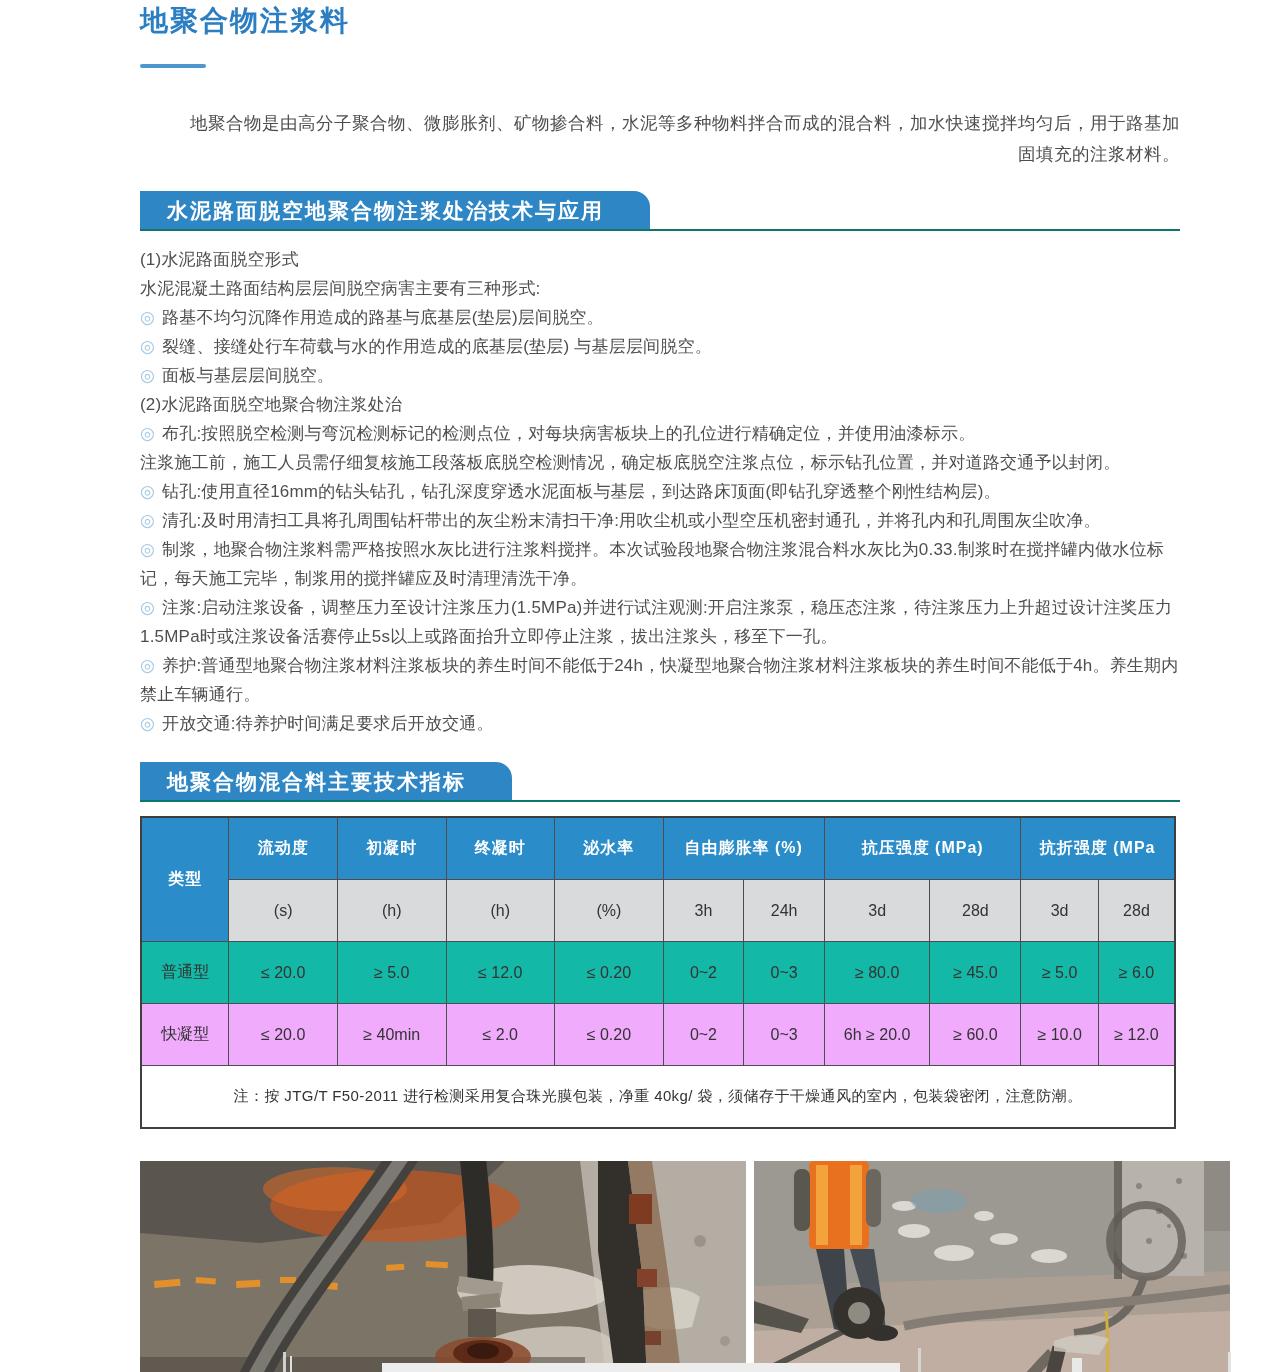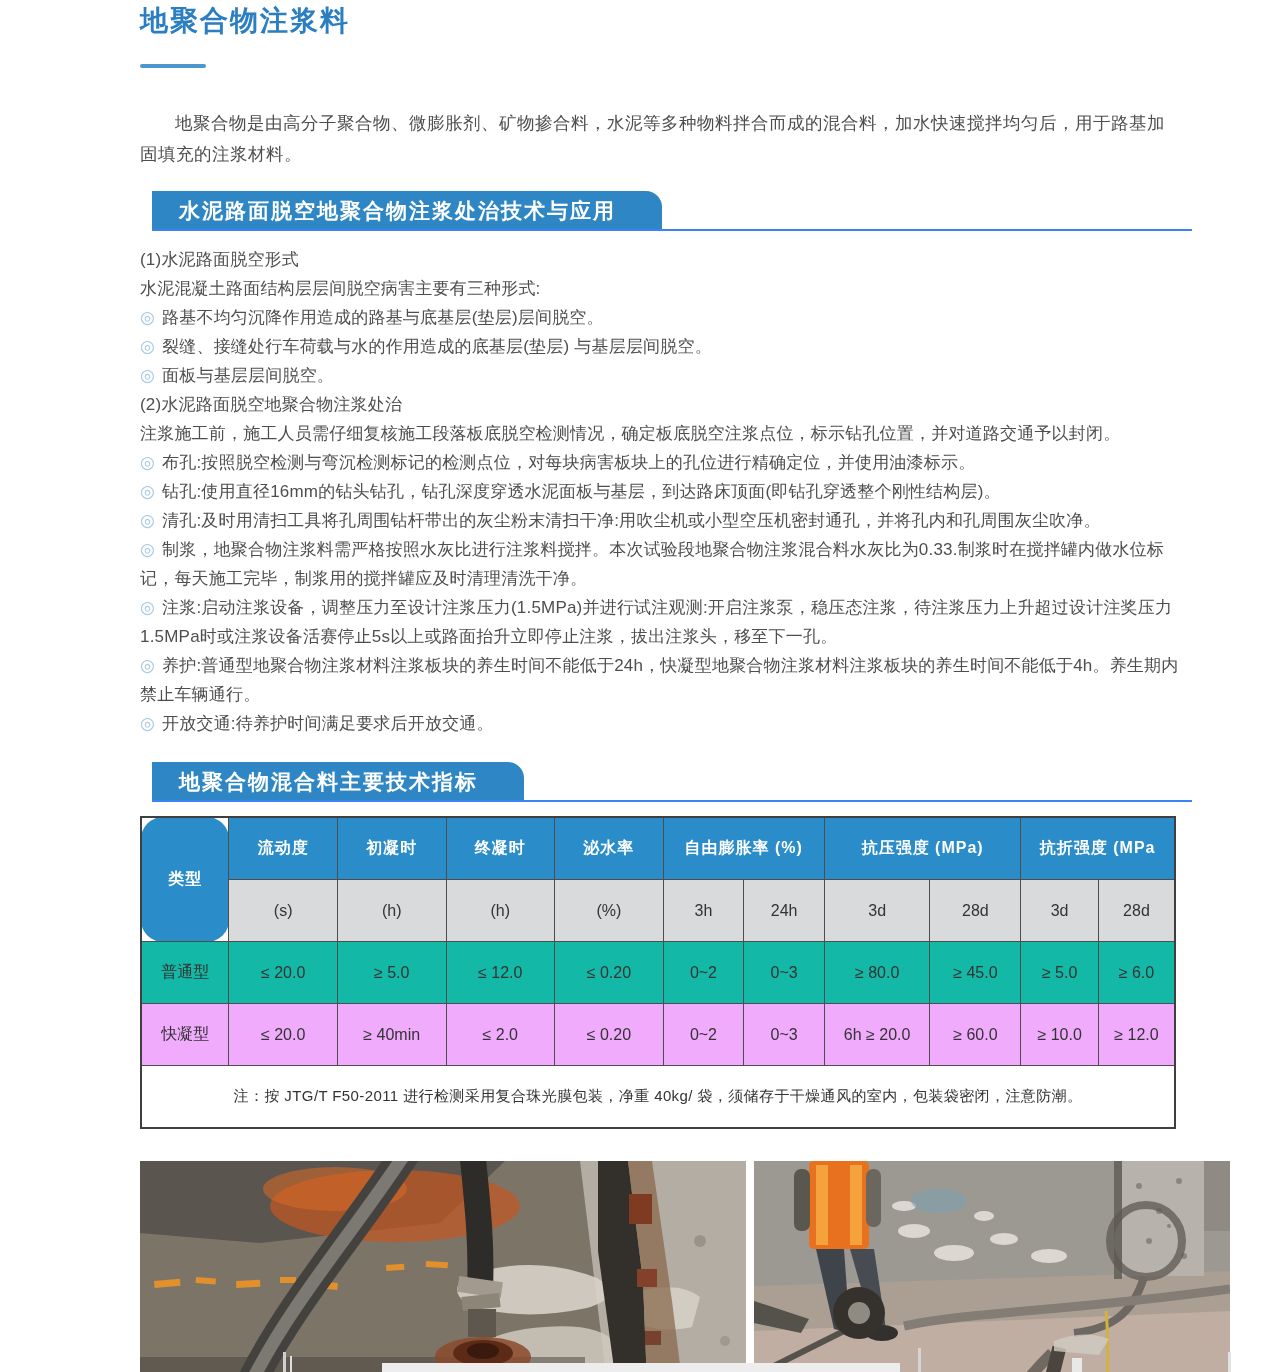--- a/index.html
+++ b/index.html
@@ -24,27 +24,27 @@
     margin-top:24px;
   }
   p.intro{
     margin:40px 0 0 0;
     width:1040px;
     font-size:17.5px;
     line-height:1.75;
     color:#4e4e4e;
     text-indent:2em;
     letter-spacing:0.5px;
+    text-align:right;
   }
   .band-wrap{
     margin-top:22px;
     width:1040px;
-    border-bottom:2px solid #3b82f6;
+    border-bottom:2px solid #0f766e;
     line-height:0;
-    margin-left:12px;
   }
   .band{
     display:inline-block;
     background:#2e86c4;
     color:#ffffff;
     font-size:21px;
     font-weight:bold;
     letter-spacing:2px;
     line-height:1;
     padding:9px 46px 8px 27px;
@@ -79,21 +79,21 @@
     overflow:hidden;
     white-space:nowrap;
   }
   table.tech{border:2px solid #3f3f3f;}
   tr.h-blue th{
     background:#2a8cc9;
     color:#ffffff;
     font-weight:bold;
     letter-spacing:1px;
   }
-  th.corner{background:#2a8cc9;color:#ffffff;font-weight:bold;letter-spacing:2px;border-radius:22px;}
+  th.corner{background:#2a8cc9;color:#ffffff;font-weight:bold;letter-spacing:2px;}
   tr.h-units td{background:#d9dadc;}
   tr.row-a td{background:#14b8a6;}
   tr.row-b td{background:#f0abfc;}
   tr.note-row td{
     background:#ffffff;
     font-size:15px;
     letter-spacing:0.4px;
     white-space:nowrap;
   }
   .photos{
@@ -122,22 +122,22 @@
     <div class="band">水泥路面脱空地聚合物注浆处治技术与应用</div>
   </div>
 
   <div class="sec-body">
     <p><span>(1)水泥路面脱空形式</span></p>
     <p><span>水泥混凝土路面结构层层间脱空病害主要有三种形式:</span></p>
     <p><span class="bullet">◎</span><span>路基不均匀沉降作用造成的路基与底基层(垫层)层间脱空。</span></p>
     <p><span class="bullet">◎</span><span>裂缝、接缝处行车荷载与水的作用造成的底基层(垫层) 与基层层间脱空。</span></p>
     <p><span class="bullet">◎</span><span>面板与基层层间脱空。</span></p>
     <p><span>(2)水泥路面脱空地聚合物注浆处治</span></p>
+    <p><span class="bullet">◎</span><span>布孔:按照脱空检测与弯沉检测标记的检测点位，对每块病害板块上的孔位进行精确定位，并使用油漆标示。</span></p>
     <p><span>注浆施工前，施工人员需仔细复核施工段落板底脱空检测情况，确定板底脱空注浆点位，标示钻孔位置，并对道路交通予以封闭。</span></p>
-    <p><span class="bullet">◎</span><span>布孔:按照脱空检测与弯沉检测标记的检测点位，对每块病害板块上的孔位进行精确定位，并使用油漆标示。</span></p>
     <p><span class="bullet">◎</span><span>钻孔:使用直径16mm的钻头钻孔，钻孔深度穿透水泥面板与基层，到达路床顶面(即钻孔穿透整个刚性结构层)。</span></p>
     <p><span class="bullet">◎</span><span>清孔:及时用清扫工具将孔周围钻杆带出的灰尘粉末清扫干净:用吹尘机或小型空压机密封通孔，并将孔内和孔周围灰尘吹净。</span></p>
     <p><span class="bullet">◎</span><span>制浆，地聚合物注浆料需严格按照水灰比进行注浆料搅拌。本次试验段地聚合物注浆混合料水灰比为0.33.制浆时在搅拌罐内做水位标记，每天施工完毕，制浆用的搅拌罐应及时清理清洗干净。</span></p>
     <p><span class="bullet">◎</span><span>注浆:启动注浆设备，调整压力至设计注浆压力(1.5MPa)并进行试注观测:开启注浆泵，稳压态注浆，待注浆压力上升超过设计注奖压力1.5MPa时或注浆设备活赛停止5s以上或路面抬升立即停止注浆，拔出注浆头，移至下一孔。</span></p>
     <p><span class="bullet">◎</span><span>养护:普通型地聚合物注浆材料注浆板块的养生时间不能低于24h，快凝型地聚合物注浆材料注浆板块的养生时间不能低于4h。养生期内禁止车辆通行。</span></p>
     <p><span class="bullet">◎</span><span>开放交通:待养护时间满足要求后开放交通。</span></p>
   </div>
 
   <div class="band-wrap" style="margin-top:24px;">
     <div class="band">地聚合物混合料主要技术指标</div>

